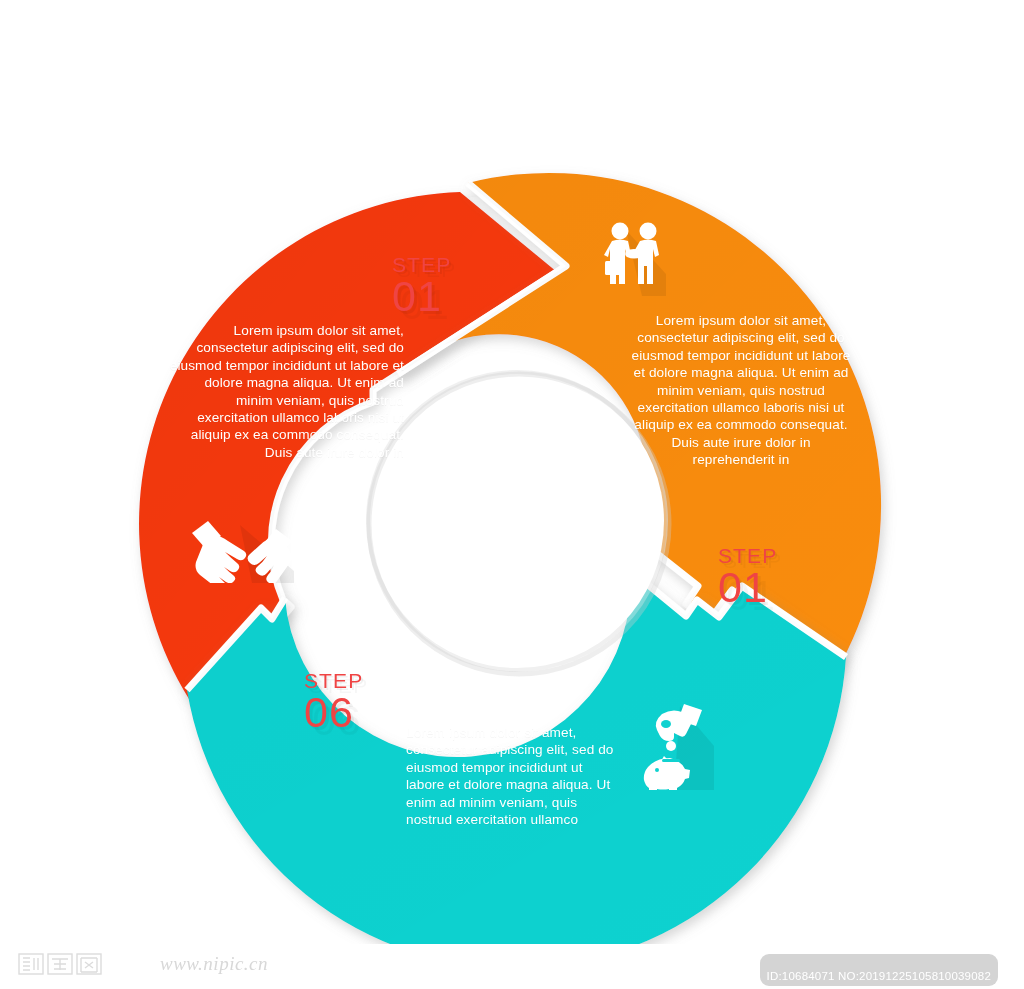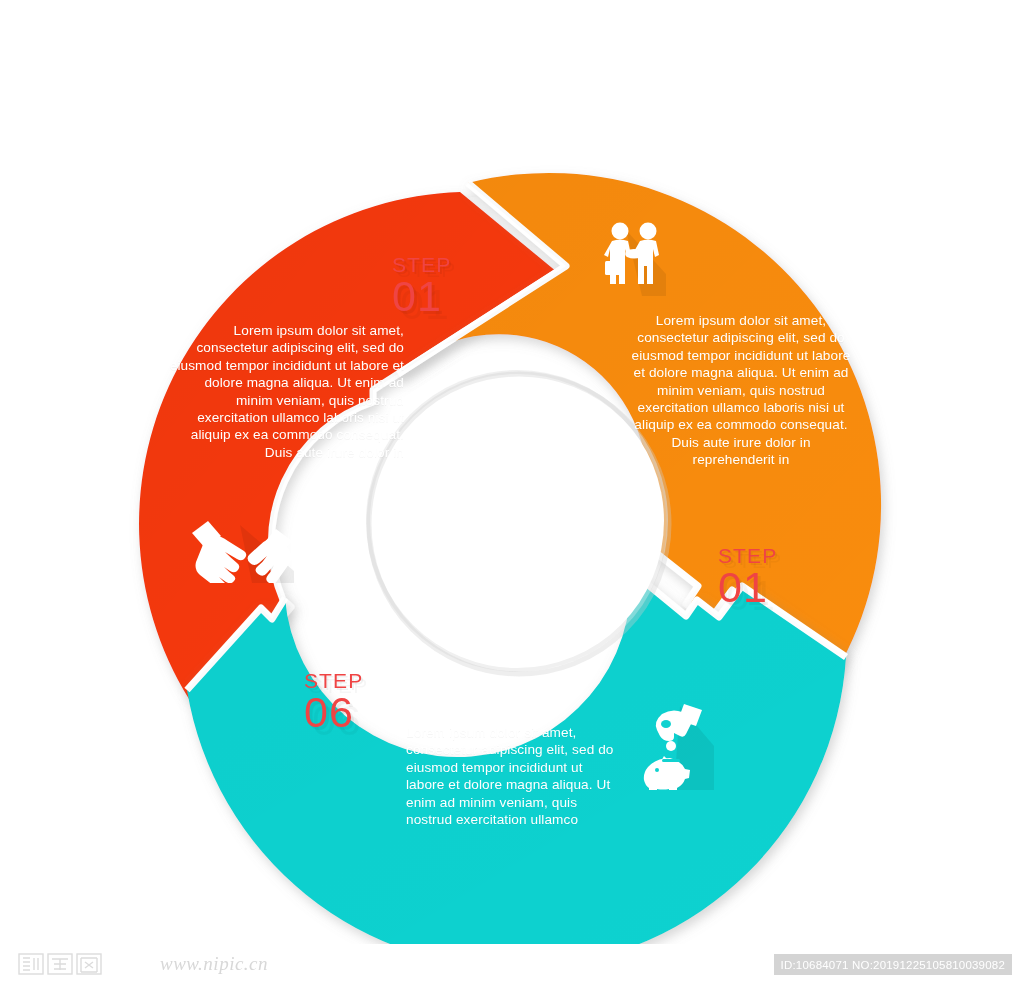--- a/index.html
+++ b/index.html
@@ -120,29 +120,30 @@
   #watermark-logo .nipic-cn {
     color: #d8d8d8;
     font-size: 19px;
     font-style: italic;
     font-family: "Liberation Serif", serif;
     letter-spacing: 0.5px;
     margin-left: 48px;
   }
   #footer-id {
     position: absolute;
-    right: 12px;
+    right: 26px;
     top: 10px;
     background: #d4d4d4;
     color: #ffffff;
     font-size: 11.5px;
     font-family: "Liberation Sans", sans-serif;
-    padding: 5px 7px 4px 7px;
+    padding: 16px 7px 4px 7px;
     letter-spacing: 0.2px;
     white-space: nowrap;
+    border-radius: 9px;
   }
 </style>
 </head>
 <body>
 
 <div id="infographic-stage">
 
   <svg id="diagram-svg" viewBox="0 0 1024 944">
     <defs>
 

